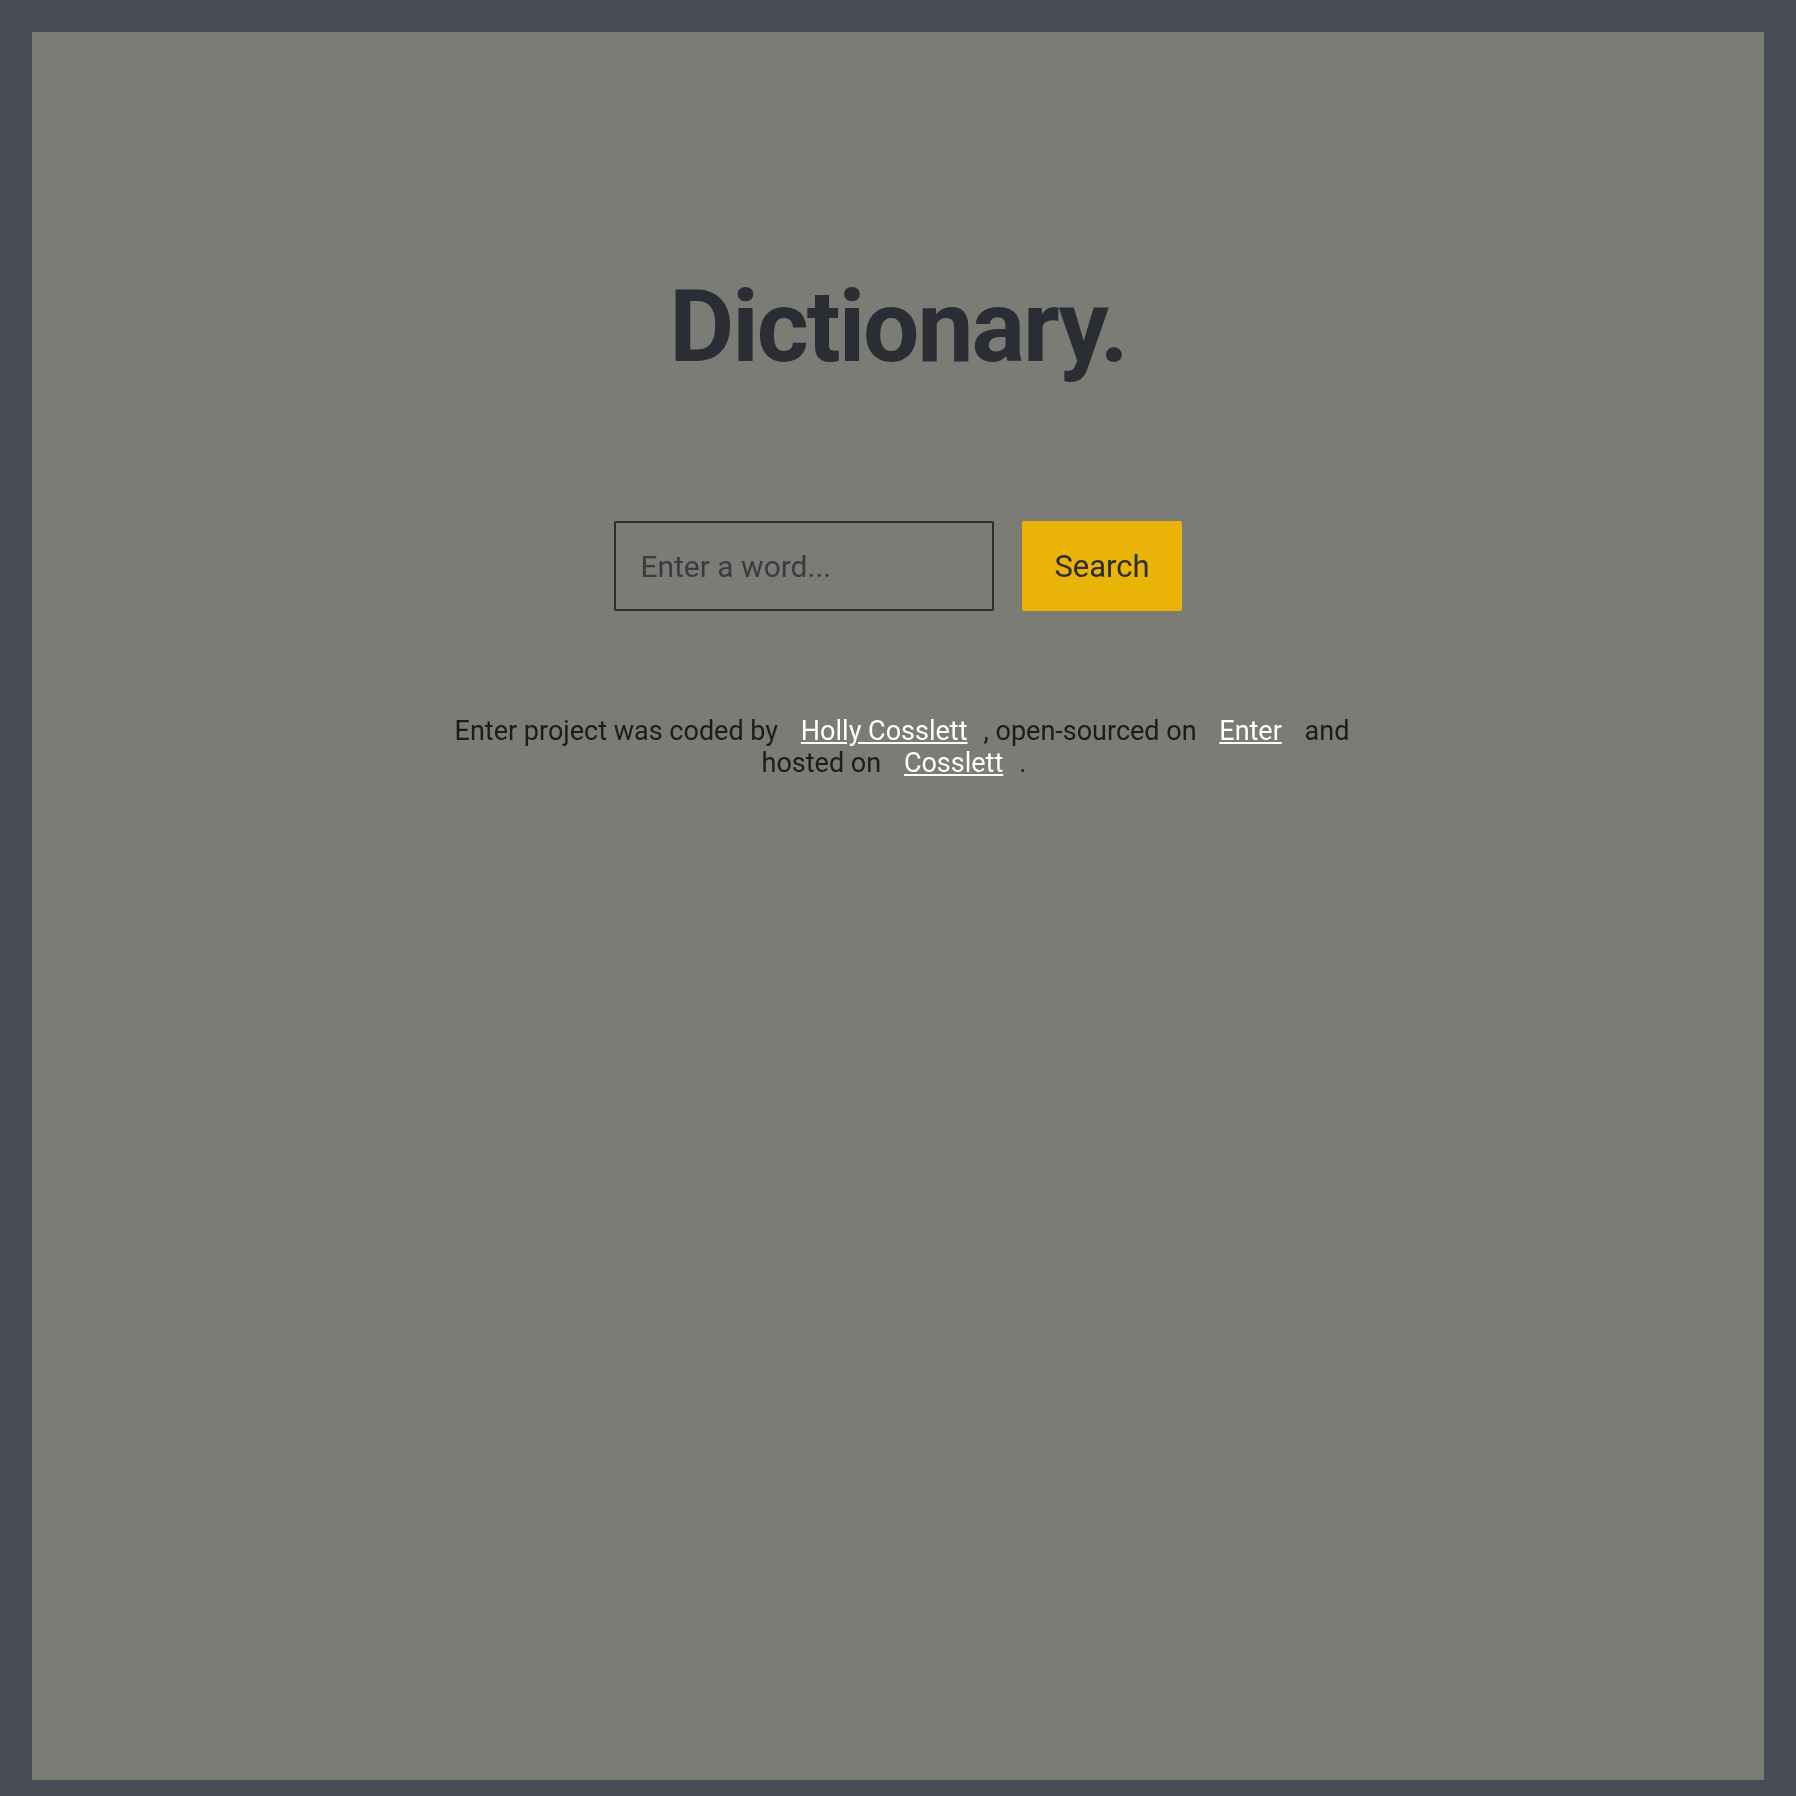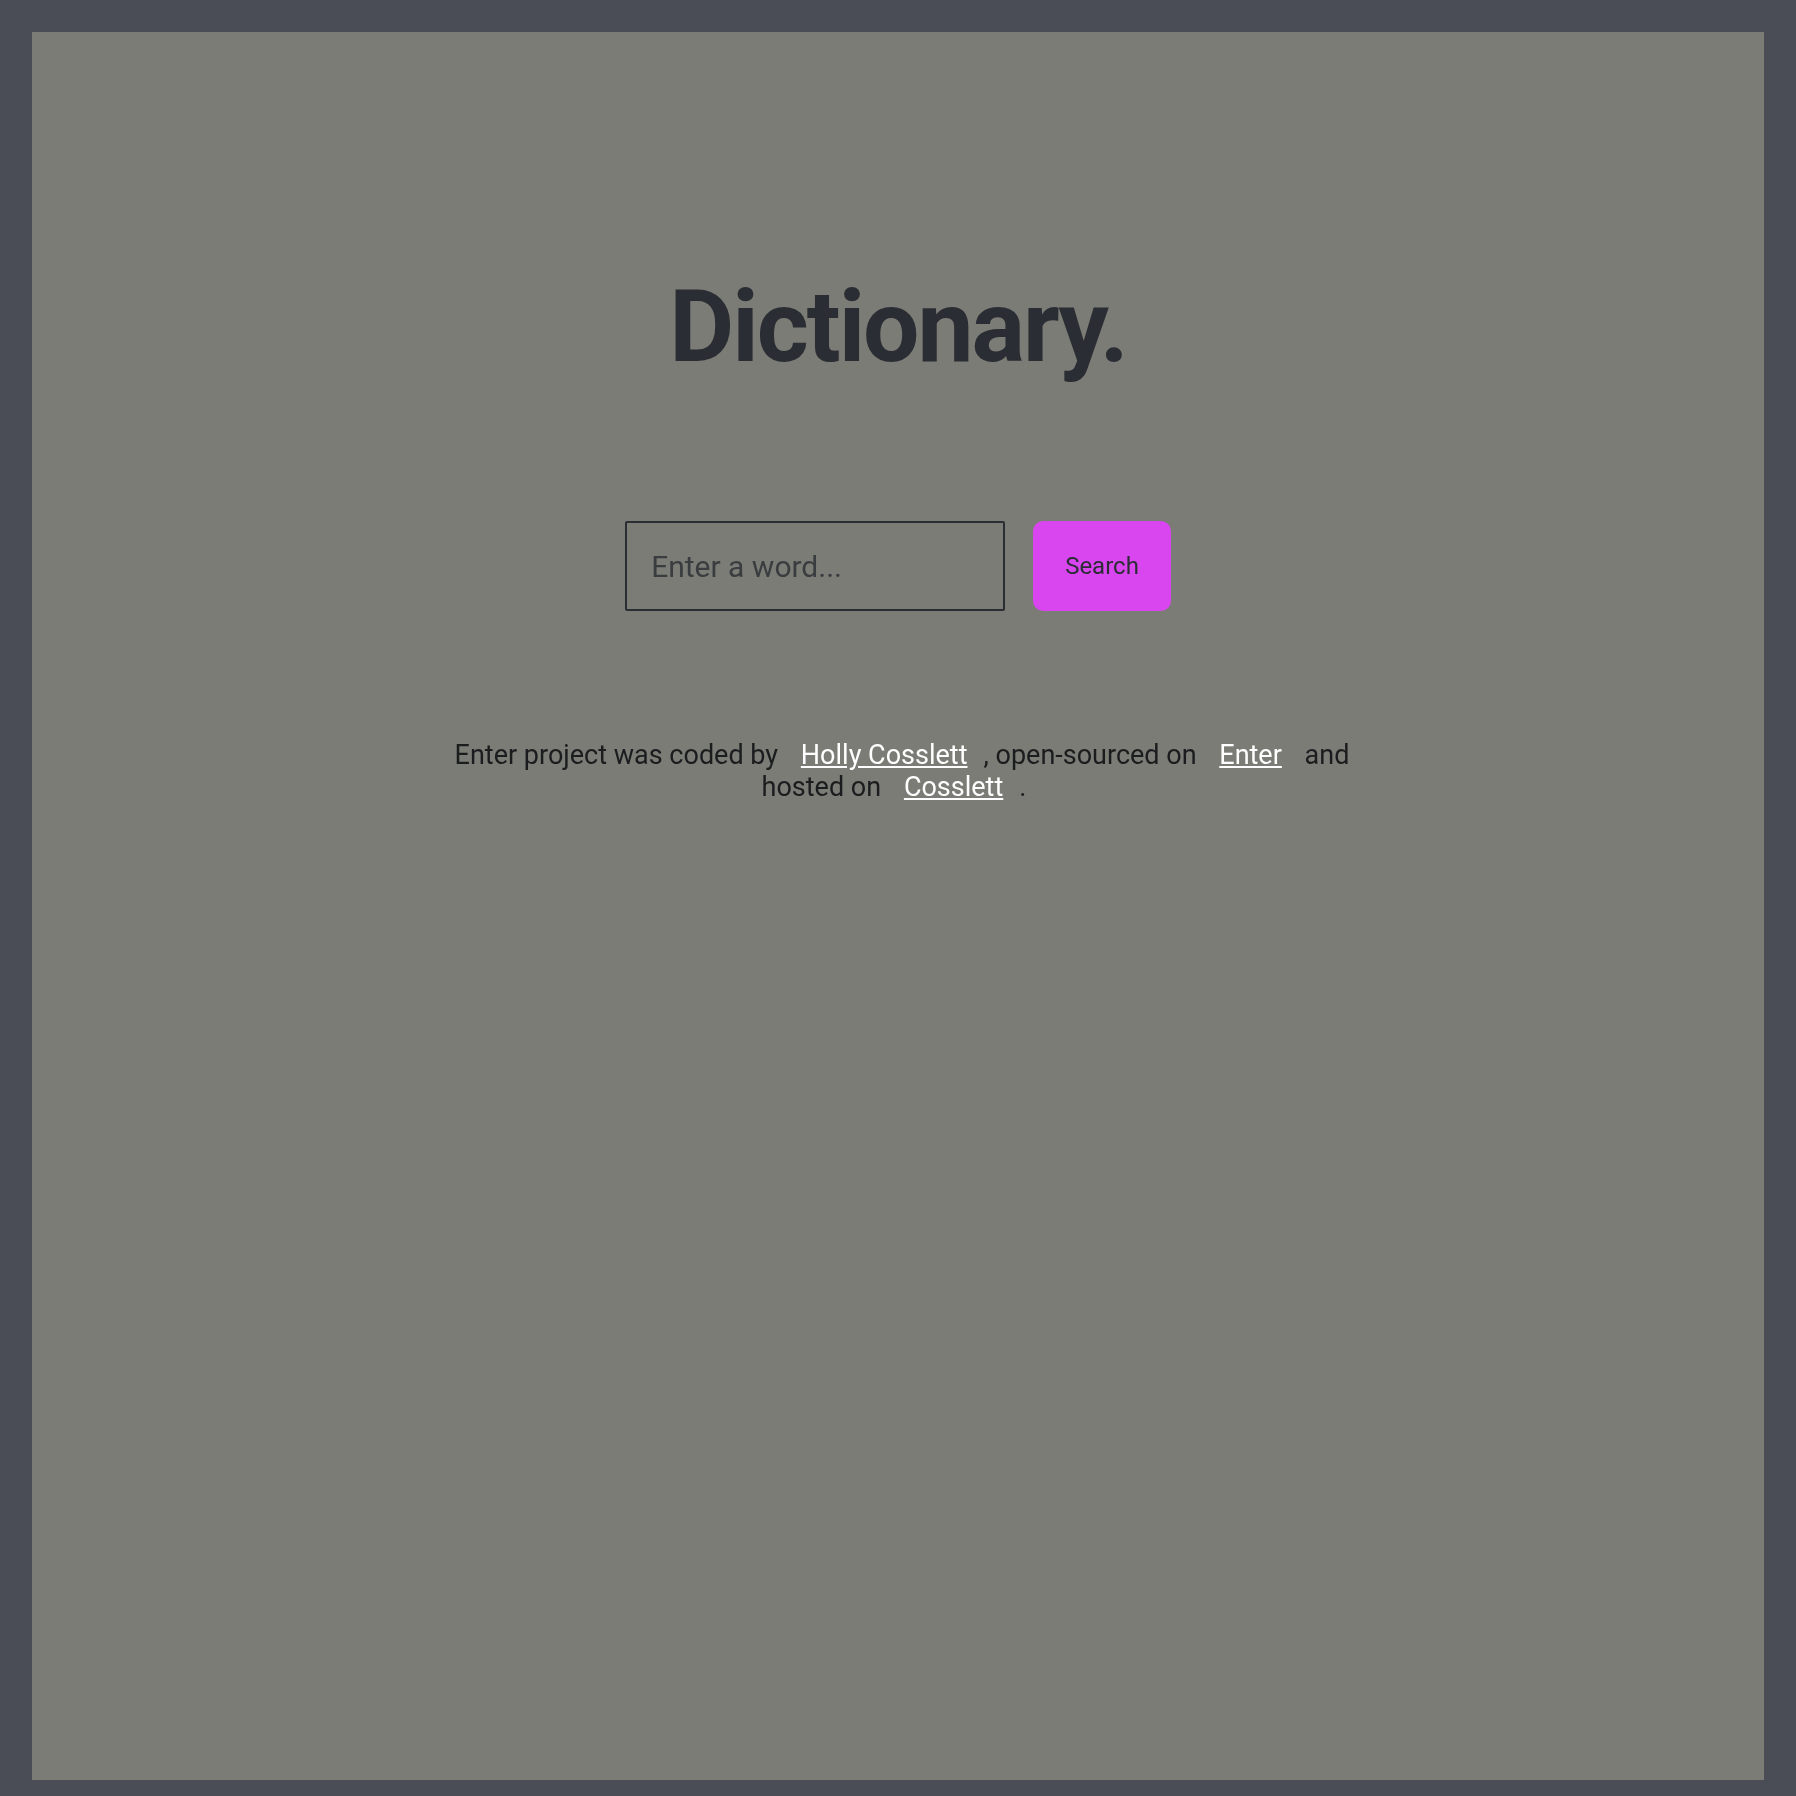--- a/index.html
+++ b/index.html
@@ -34,21 +34,21 @@
       color: #2a2d33;
       letter-spacing: -2px;
       margin-bottom: 120px;
     }
 
     .search-form {
       display: flex;
       justify-content: center;
       align-items: flex-end;
       gap: 28px;
-      margin-bottom: 112px;
+      margin-bottom: 88px;
     }
 
     .search-input {
       width: 380px;
       height: 90px;
       padding: 0 24px;
       font-size: 30px;
       border: 2px solid #2a2d33;
       background-color: #7b7c75;
       color: #2a2d33;
@@ -57,24 +57,24 @@
       font-family: inherit;
     }
 
     .search-input::placeholder {
       color: #3a3d40;
     }
 
     .search-button {
       height: 90px;
       padding: 0 32px;
-      font-size: 24px;
-      background-color: #d946ef;
+      font-size: 31px;
+      background-color: #eab308;
       border: none;
-      border-radius: 10px;
+      border-radius: 2px;
       color: #2a2d33;
       cursor: pointer;
       font-family: inherit;
     }
 
     .footer {
       font-size: 27px;
       color: #1a1c1e;
       font-weight: 400;
     }

